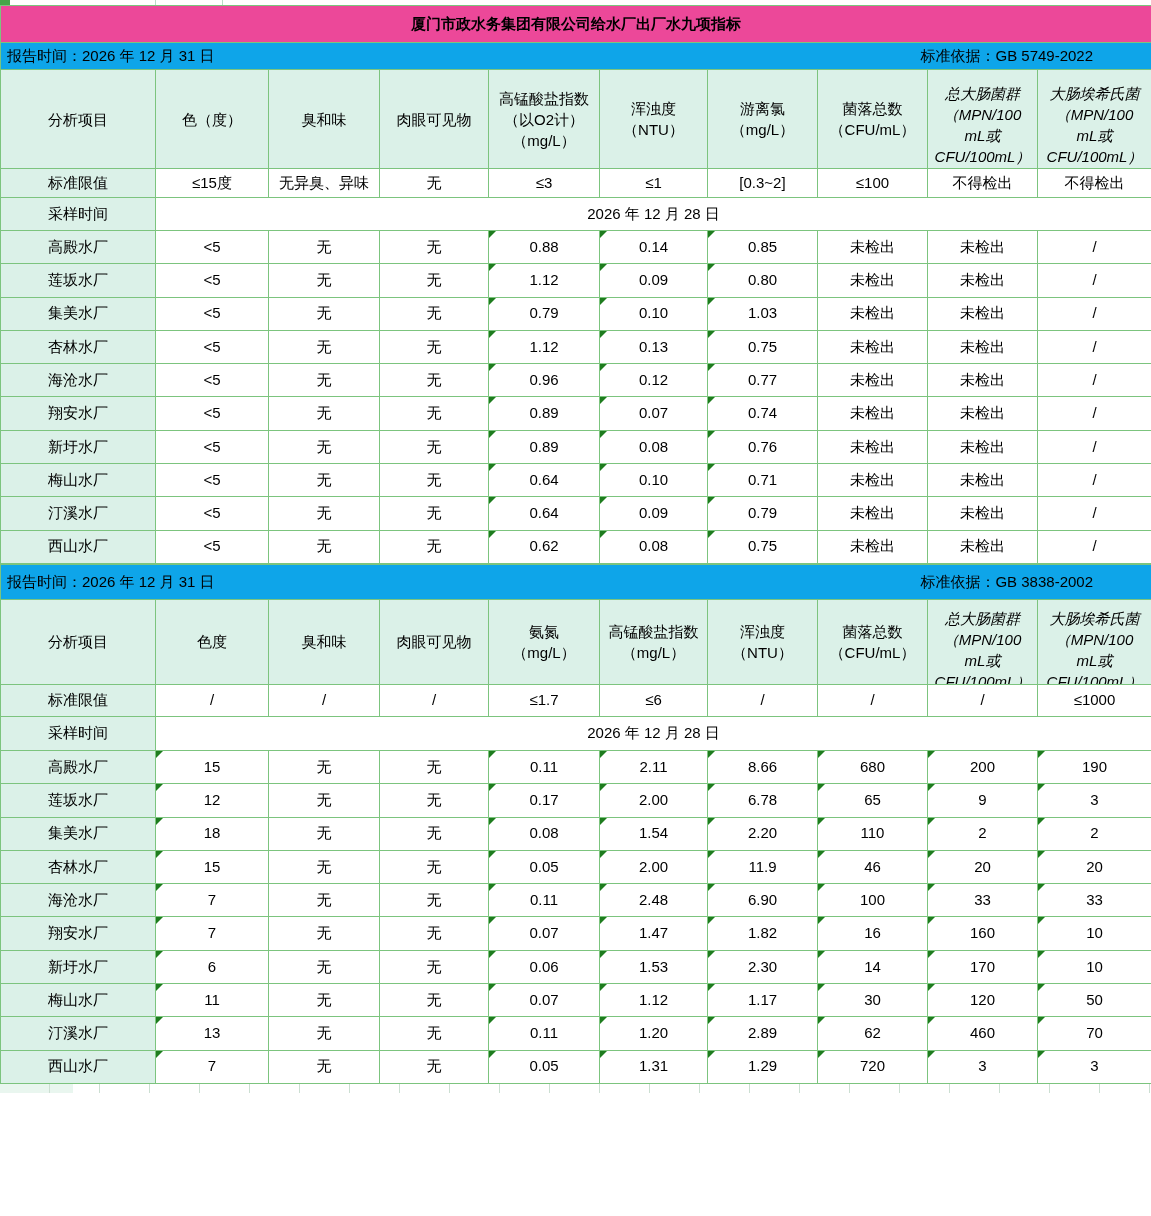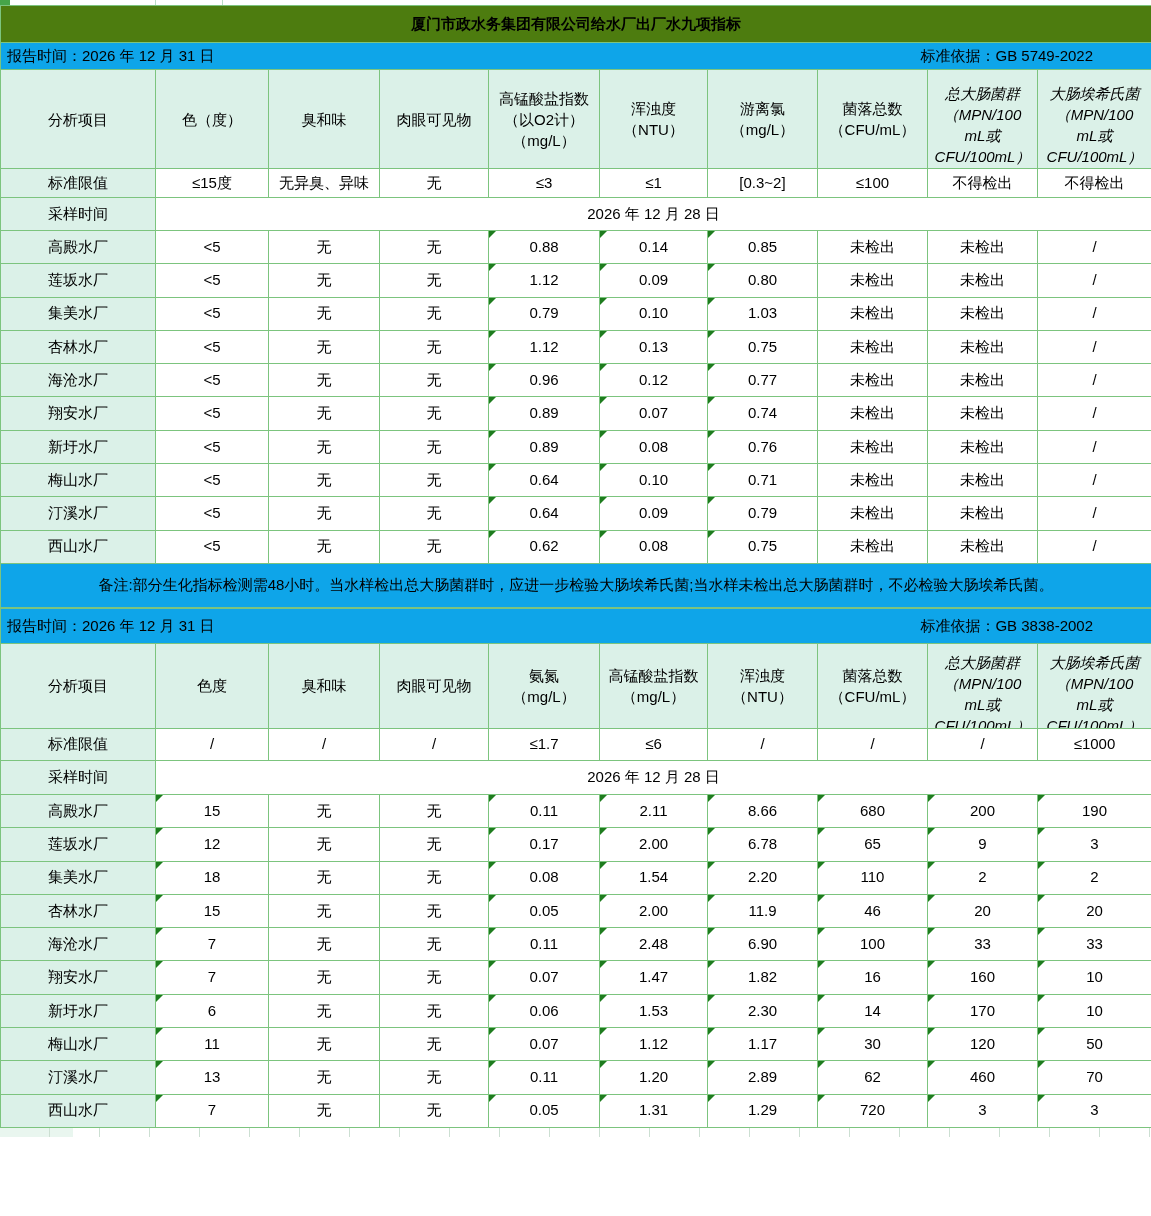--- a/index.html
+++ b/index.html
@@ -27,21 +27,21 @@
   }
 
   table.sheet-table{border-collapse:collapse;table-layout:fixed;width:1151px;}
   table.sheet-table td{
     border:1px solid var(--bd);
     text-align:center;vertical-align:middle;
     font-size:15px;line-height:1.25;
     padding:0;overflow:hidden;
   }
   td.lab{background:var(--bg);}
-  .title-row td{font-weight:bold;font-size:16px;background:#4d7c0f;}
+  .title-row td{font-weight:bold;font-size:16px;background:#ec4899;}
   .meta-row td,.note-row td{background:#0ea5e9;}
   .meta{display:flex;justify-content:space-between;align-items:center;height:100%;
         padding:0 58px 0 6px;font-size:15px;}
   .note-row td{text-align:left;padding-left:6px;font-size:15px;}
 
   .hcell{display:flex;align-items:center;justify-content:center;
          white-space:pre-line;overflow:hidden;line-height:21px;font-size:15px;}
   .hcell.clip{align-items:flex-start;font-style:italic;}
 
   td.tri{position:relative;}
@@ -273,23 +273,20 @@
         <td>&lt;5</td>
         <td>无</td>
         <td>无</td>
         <td class="tri">0.62</td>
         <td class="tri">0.08</td>
         <td class="tri">0.75</td>
         <td>未检出</td>
         <td>未检出</td>
         <td>/</td>
       </tr>
-      <tr class="note-row">
-      <td colspan="10">备注:部分生化指标检测需48小时。当水样检出总大肠菌群时，应进一步检验大肠埃希氏菌;当水样未检出总大肠菌群时，不必检验大肠埃希氏菌。</td>
-    </tr>
   </tbody>
 </table>
 
 <table class="sheet-table" data-table="1">
   <colgroup>
     <col style="width:155px">
       <col style="width:113px">
       <col style="width:111px">
       <col style="width:109px">
     <col style="width:111px">

